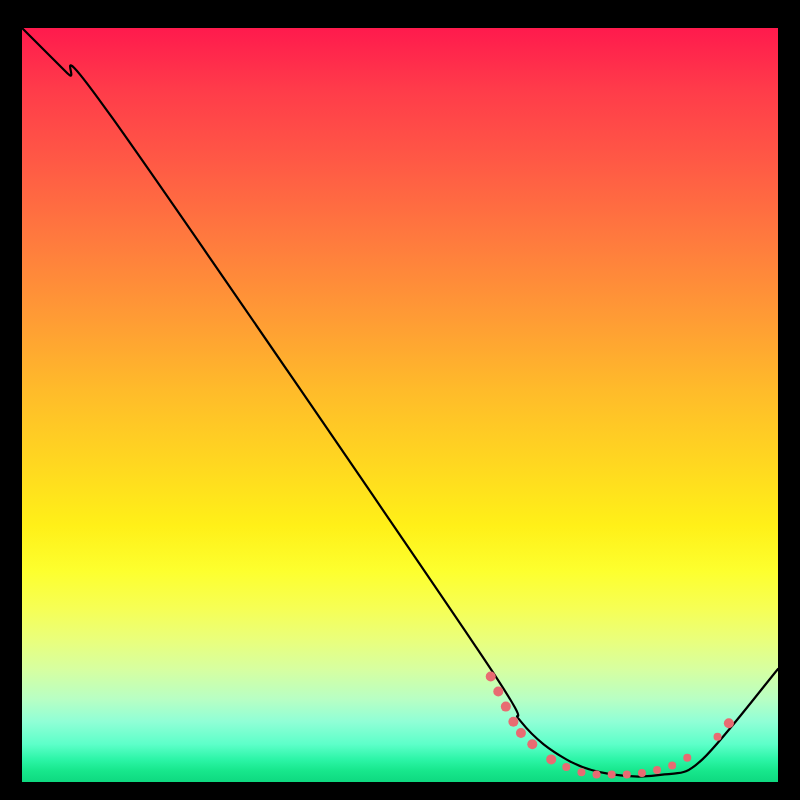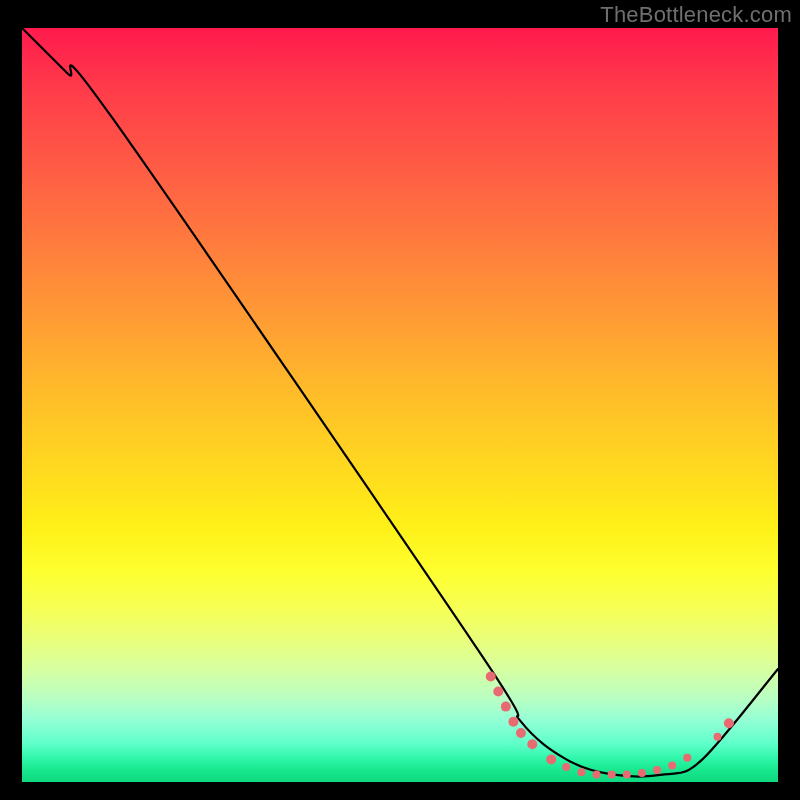--- a/index.html
+++ b/index.html
@@ -61,21 +61,20 @@
   }
   svg.curve {
     position: absolute;
     inset: 0;
   }
 </style>
 </head>
 <body>
 
 <div class="frame">
-  <div class="watermark">TheBottleneck.com</div>
 
   <div class="plot">
     <div class="gradient"></div>
     <svg class="curve" viewBox="0 0 756 754" preserveAspectRatio="none">
       <path id="curve-path" fill="none" stroke="#000000" stroke-width="2.2" stroke-linecap="round" d="M0,0 C7.56,7.540000000000002 30.240000000000002,30.160000000000004 45.36,45.24000000000001 C60.48,60.320000000000014 22.680000000000007,-5.026666666666642 90.72,90.48000000000002 C158.76,185.98666666666668 385.55999999999995,517.7466666666667 453.59999999999997,618.28 C521.64,718.8133333333333 483.84000000000003,674.8299999999999 498.96000000000004,693.68 C514.08,712.53 529.1999999999999,722.5833333333333 544.3199999999999,731.38 C559.4399999999999,740.1766666666667 573.3000000000001,743.9466666666667 589.6800000000001,746.46 C606.0600000000001,748.9733333333334 627.48,748.9733333333334 642.6,746.46 C657.72,743.9466666666667 661.5,748.9733333333334 680.4,731.38 C699.3,713.7866666666666 743.4,655.98 756,640.9"></path>
       <g id="markers">
           <circle cx="468.71999999999997" cy="648.4399999999999" r="5" fill="#e86b72"></circle>
           <circle cx="476.28000000000003" cy="663.52" r="5" fill="#e86b72"></circle>
           <circle cx="483.84000000000003" cy="678.6" r="5" fill="#e86b72"></circle>
           <circle cx="491.40000000000003" cy="693.68" r="5" fill="#e86b72"></circle>

